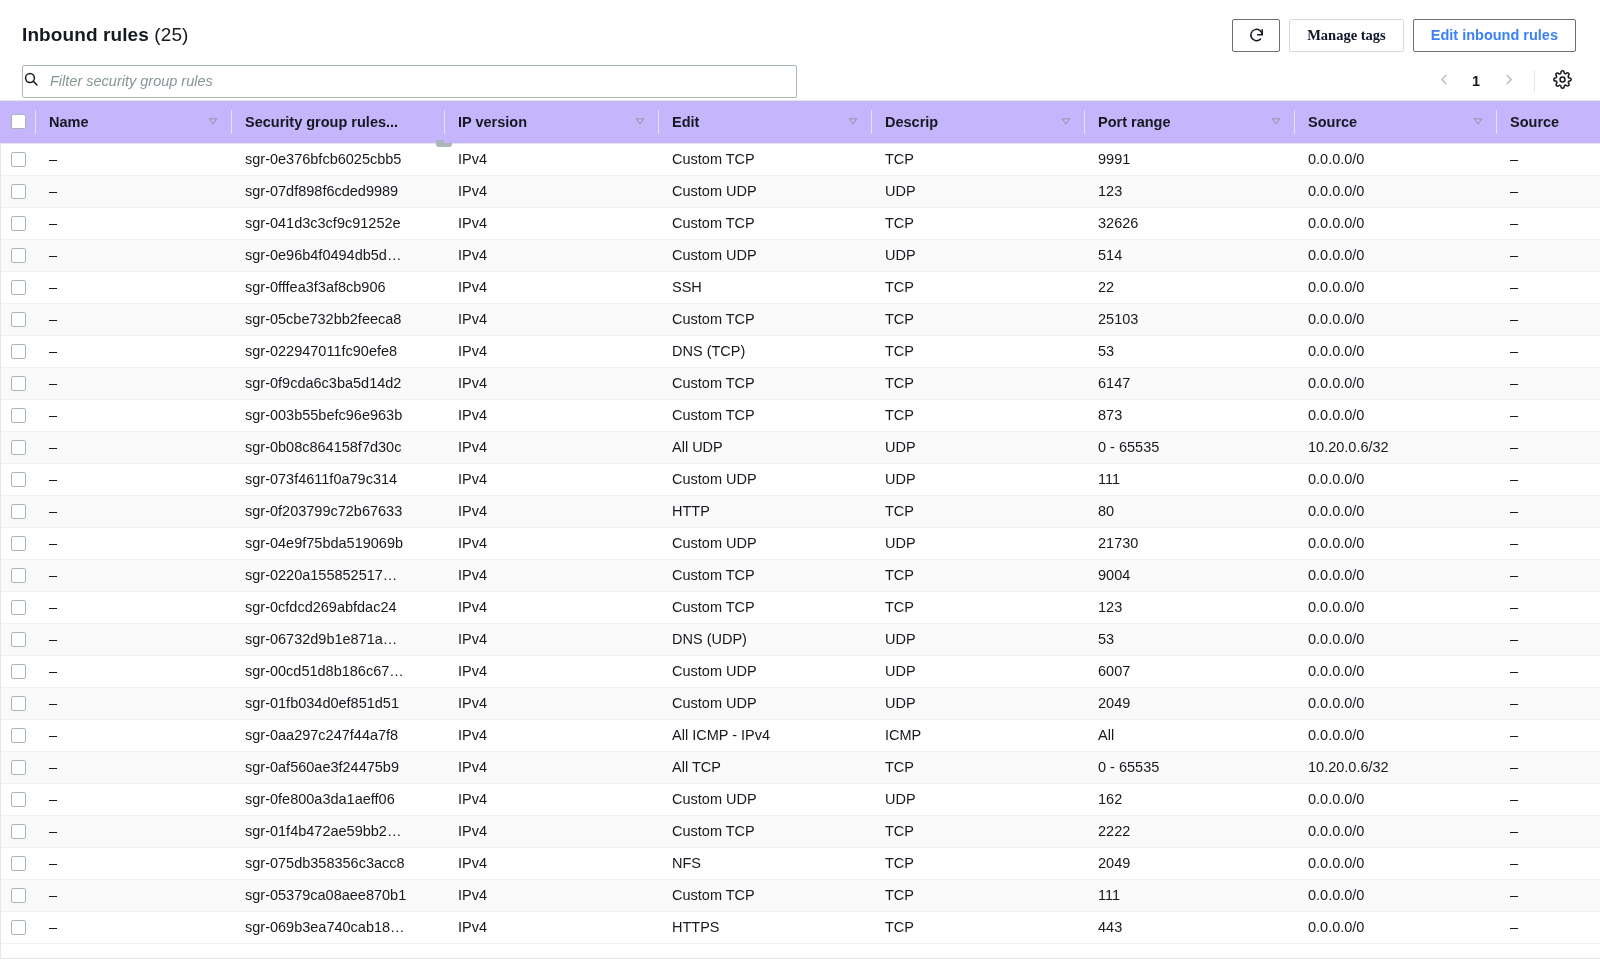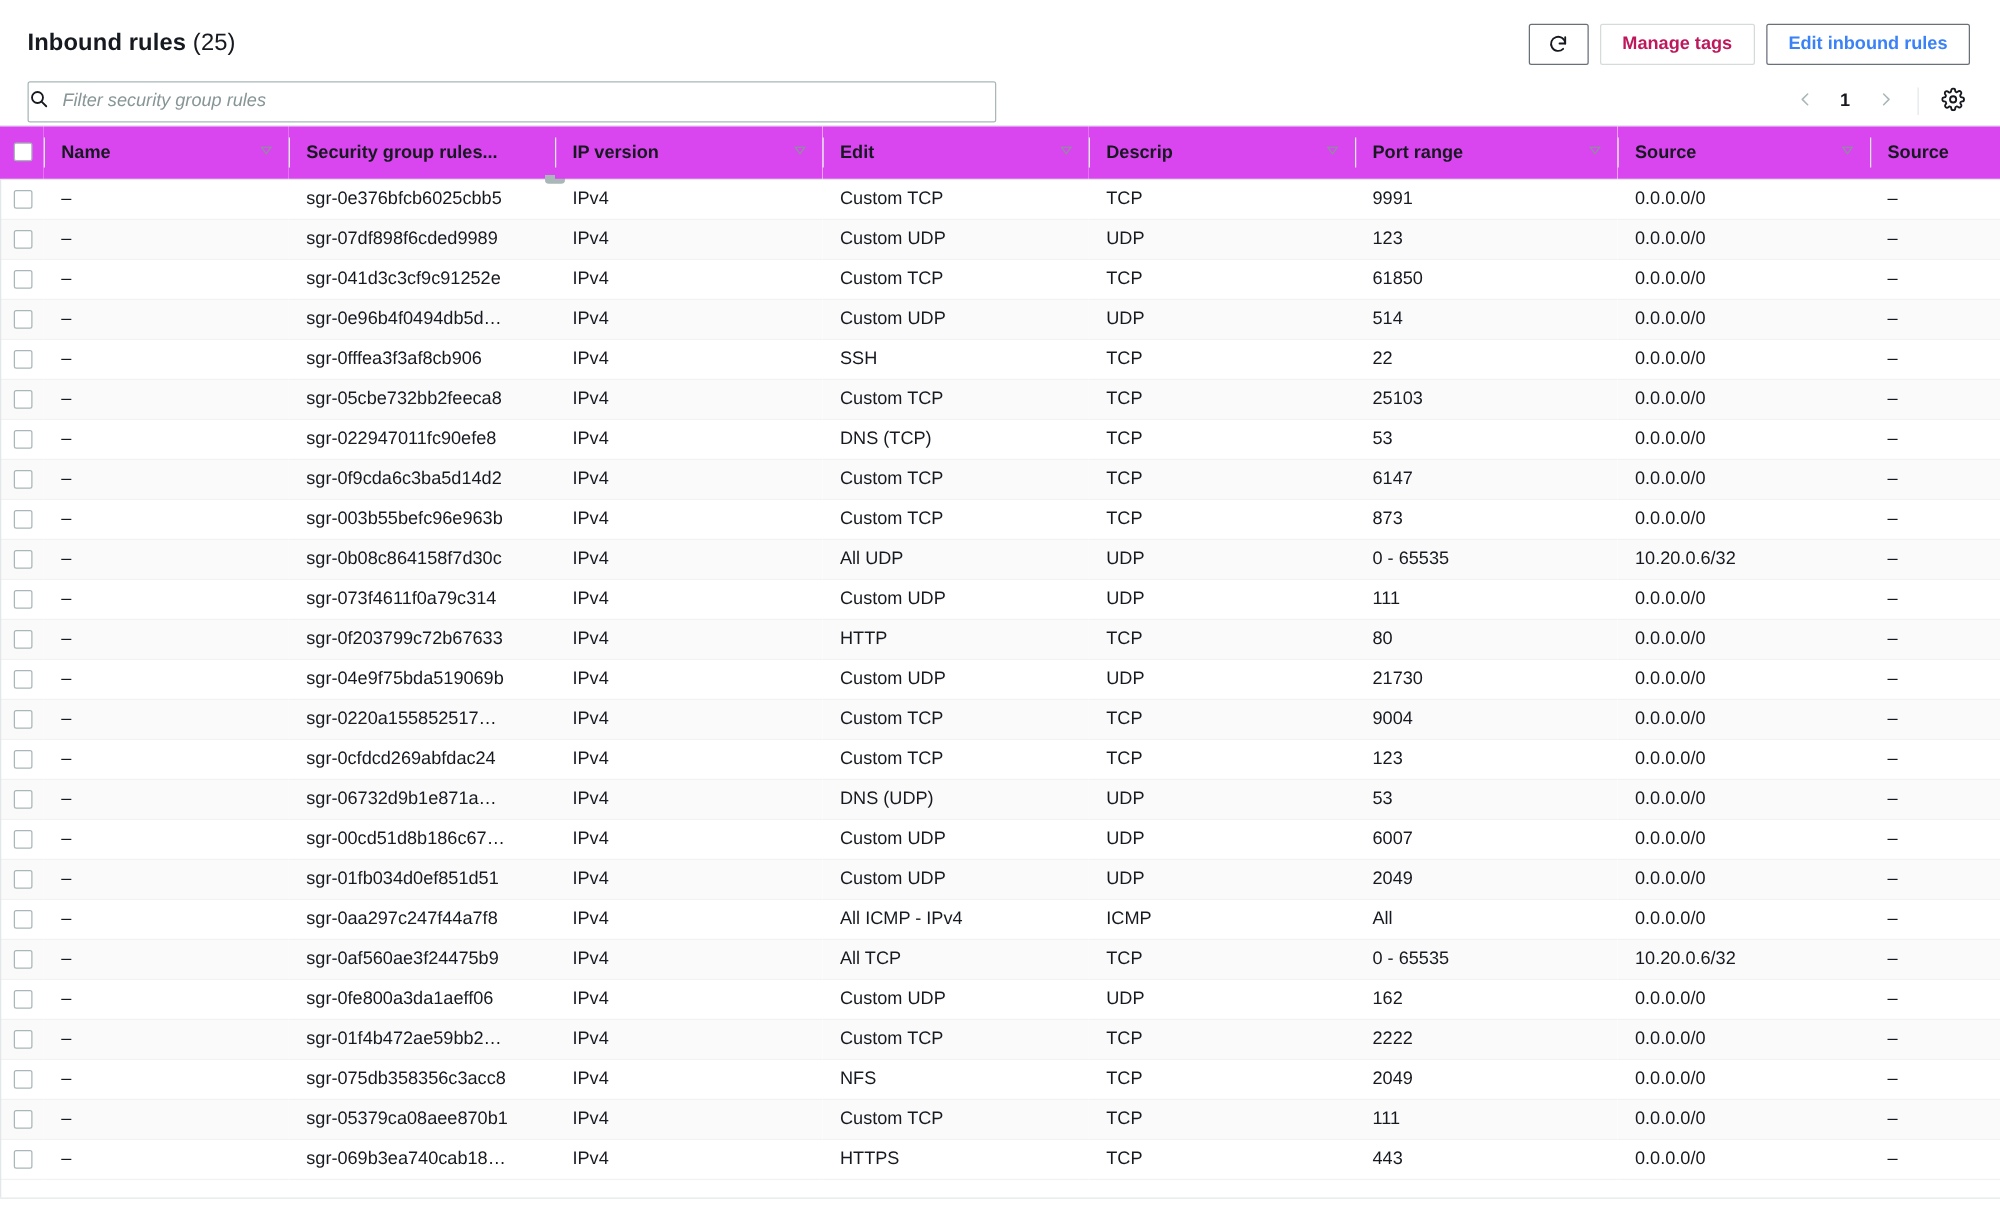--- a/index.html
+++ b/index.html
@@ -65,22 +65,23 @@
     padding: 0 17px;
     cursor: pointer;
     display: inline-flex;
     align-items: center;
     justify-content: center;
     white-space: nowrap;
   }
   .btn.icon-btn { width: 48px; padding: 0; }
   .btn.disabled {
     border-color: #d5dbdb;
-    color: #be185d;
+    color: #0f172a;
     cursor: default;
+    font-family: Liberation Serif, serif;
   }
   .btn svg { display: block; }
 
   
   .search-row {
     display: flex;
     align-items: center;
     justify-content: space-between;
     margin-top: 10px;
     height: 38px;
@@ -148,21 +149,21 @@
   table.rules {
     border-collapse: collapse;
     table-layout: fixed;
     
     width: 1650px;
     margin-left: -9px;
     font-size: 14.5px;
   }
   table.rules thead th {
     height: 42px;
-    background: #d946ef;
+    background: #c4b5fd;
     font-size: 14.5px;
     font-weight: 700;
     color: #16191f;
     text-align: left;
     padding: 0 0 0 14px;
     border-bottom: 1px solid #e4e7e9;
     position: relative;
     white-space: nowrap;
     vertical-align: middle;
   }
@@ -440,21 +441,21 @@
           </tr>
           <tr>
             <td>
               <span class="cbx"></span>
             </td>
             <td class="dash">–</td>
             <td>sgr-041d3c3cf9c91252e</td>
             <td>IPv4</td>
             <td>Custom TCP</td>
             <td>TCP</td>
-            <td>61850</td>
+            <td>32626</td>
             <td>0.0.0.0/0</td>
             <td class="dash">–</td>
           </tr>
           <tr>
             <td>
               <span class="cbx"></span>
             </td>
             <td class="dash">–</td>
             <td>sgr-0e96b4f0494db5d…</td>
             <td>IPv4</td>

